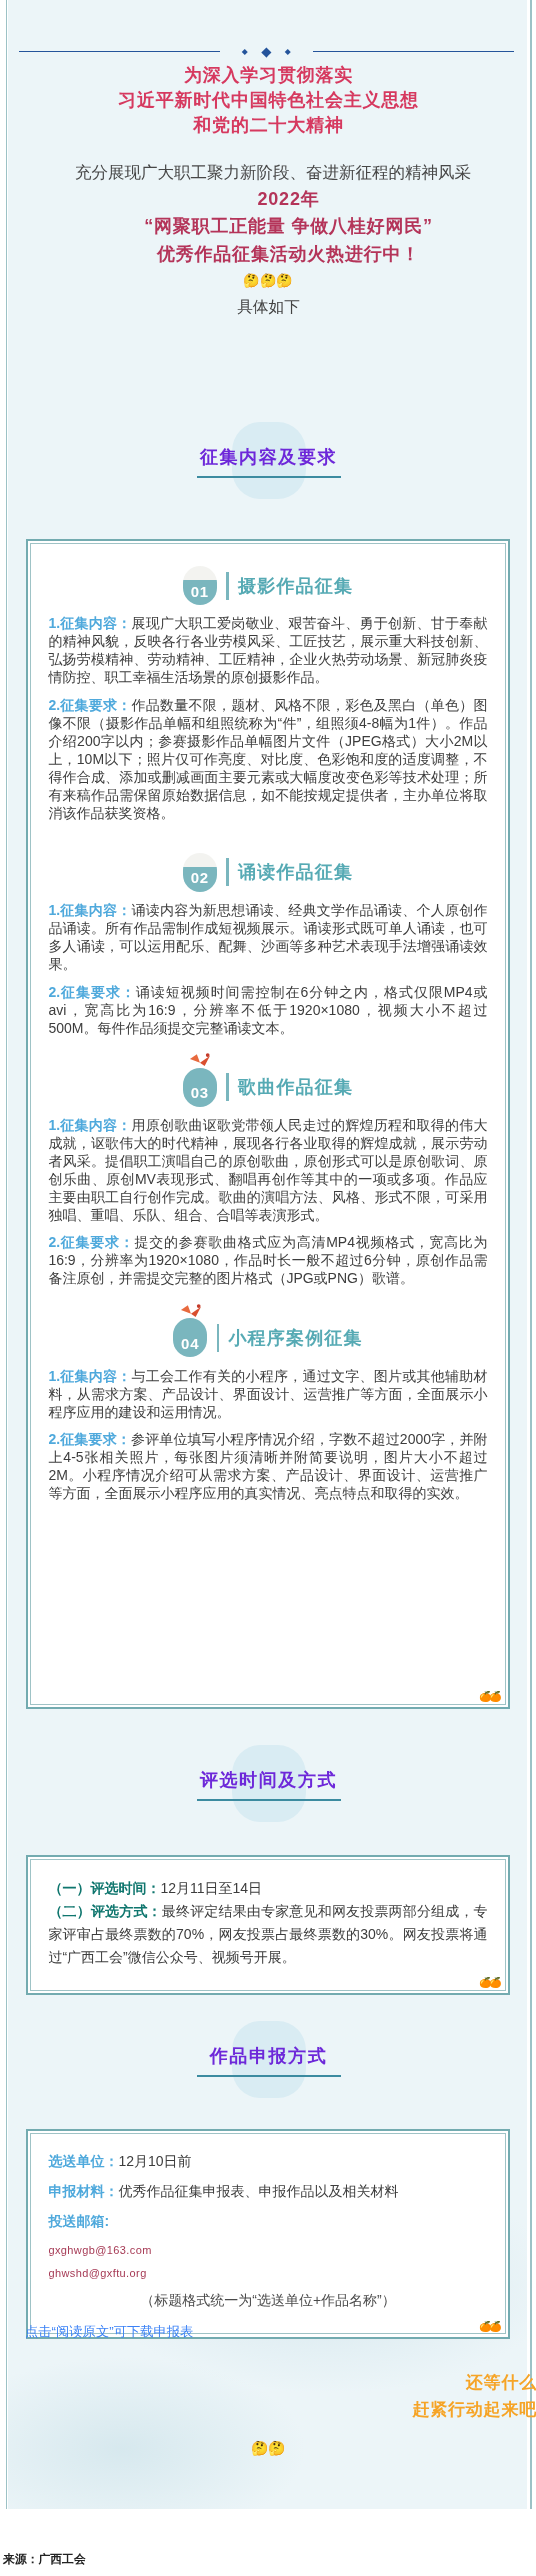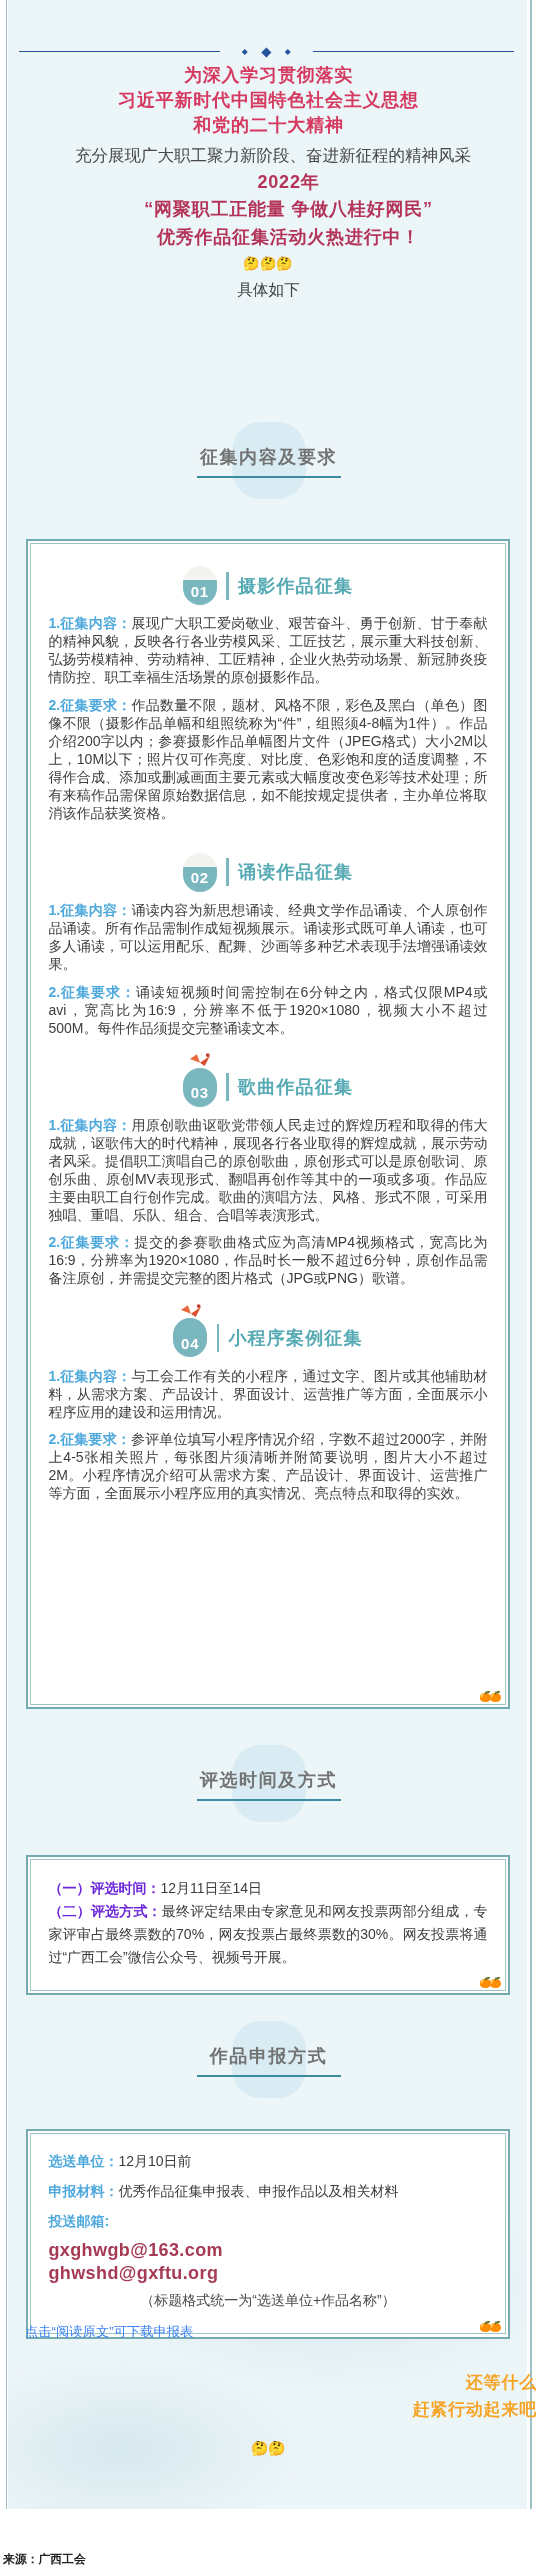--- a/index.html
+++ b/index.html
@@ -17,30 +17,30 @@
   
   .divider { position:absolute; top:45px; left:19px; right:23.5px; display:flex; align-items:center; }
   .divider .line { flex:1; height:1.6px; background:#24549b; }
   .diamonds { display:flex; align-items:center; gap:13.3px; margin:0 22px; color:#24549b; line-height:1; }
   .diamonds .d-s { font-size:7.8px; }
   .diamonds .d-l { font-size:13.3px; }
 
   
   .intro { position:absolute; top:63px; left:0; width:100%; text-align:center; }
   .intro .red { color:#d6395f; font-weight:bold; font-size:18px; line-height:25px; letter-spacing:0.8px; }
-  .intro .sub { color:#474747; font-size:16.5px; line-height:23.5px; margin-top:6px;padding-left:9px; }
+  .intro .sub { color:#474747; font-size:16.5px; line-height:23.5px; margin-top:23px;padding-left:9px; }
   .intro .maroon { color:#b43459; font-weight:bold; font-size:18px; line-height:25px; margin-top:2.4px; letter-spacing:0.8px;padding-left:40px; }
   .intro .emojis { font-size:13.3px; line-height:17px; margin-top:5.5px; }
   .intro .lead { color:#424242; font-size:15.7px; line-height:22px; margin-top:7px; }
 
   
   .sec-head { position:absolute; left:0; width:100%; text-align:center; }
   .sec-head .blob { position:absolute; left:50%; top:-25px; transform:translateX(-50%);
                     width:74px; height:77px; background:#d9ecf3; border-radius:38%; }
-  .sec-head h2 { position:relative; margin:0; font-size:18px; line-height:20.4px; color:#737373;
+  .sec-head h2 { position:relative; margin:0; font-size:18px; line-height:20.4px; color:#6d28d9;
                  font-weight:bold; letter-spacing:1.6px; }
   .sec-head .rule { position:relative; width:144px; height:1.6px; background:#3c8ba0; margin:8.6px auto 0; }
   .sh1 { top:447px; } .sh2 { top:1770px; } .sh3 { top:2046px; }
 
   
   .box { position:absolute; left:26px; width:484px; background:#ffffff;
          border:2.4px solid #73abb0; box-sizing:border-box; }
   .box::before { content:""; position:absolute; inset:2.4px; border:0.8px solid #9fc3c6; pointer-events:none; }
   .box1 { top:539px; min-height:1170px; padding:25px 20.4px 23.5px; }
   .box2 { top:1855px; min-height:127px; padding:20.4px 20.4px 23.5px; }
@@ -57,25 +57,25 @@
   .badge.cap { background:linear-gradient(180deg,#f3f3f0 0%,#f3f3f0 36%,#7ab6be 36%); }
   .badge .num { color:#ffffff; font-weight:bold; font-size:15px; padding-bottom:5.5px; letter-spacing:0.8px; }
   .badge .crane { position:absolute; top:-15.7px; left:6.3px; }
   .vbar { width:2.4px; height:28px; background:#7ab6be; }
   .sec-title { font-size:18px; font-weight:bold; color:#56aab4; letter-spacing:1.2px; }
 
   .para { font-size:14px; color:#3d3d3d; line-height:18px; text-align:justify; margin:9.4px 0 0; }
   .para .lbl { color:#4fa9dc; font-weight:bold; }
 
   .para2 { font-size:14px; color:#3d3d3d; line-height:23px; text-align:justify; margin:0; }
-  .para2 .lbl { color:#6d28d9; font-weight:bold; }
+  .para2 .lbl { color:#0f766e; font-weight:bold; }
 
   .para3 { font-size:14px; color:#3d3d3d; line-height:23.5px; margin:0 0 6.3px; }
   .para3 .lbl { color:#4fa9dc; font-weight:bold; }
-  .email { color:#a63a55; font-weight:bold; font-size:18px; line-height:23px; letter-spacing:0.4px; }
+  .email { color:#a63a55; font-weight:normal; font-size:11px; line-height:23px; letter-spacing:0.4px; }
   .note { text-align:center; color:#4a4a4a; font-size:14px; margin-top:6.3px; }
 
   
   .dl-note { position:absolute; top:2323px; left:25px; font-size:13.3px; color:#3b82f6; }
   .cta { position:absolute; top:2369px; left:0; width:100%; text-align:right;
          color:#f6a426; font-weight:bold; font-size:17px; line-height:27px; letter-spacing:0.8px; }
   .foot-emojis { position:absolute; top:2440px; left:0; width:100%; text-align:center; font-size:14px; }
   .source { position:absolute; top:2552px; left:3.1px; font-size:11.8px; font-weight:bold; color:#222222; }
 </style>
 </head>

